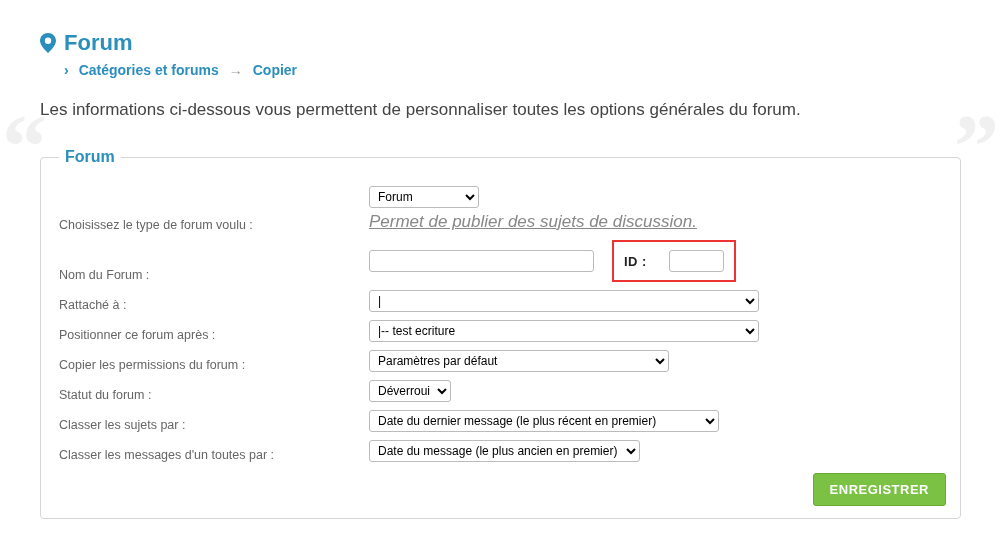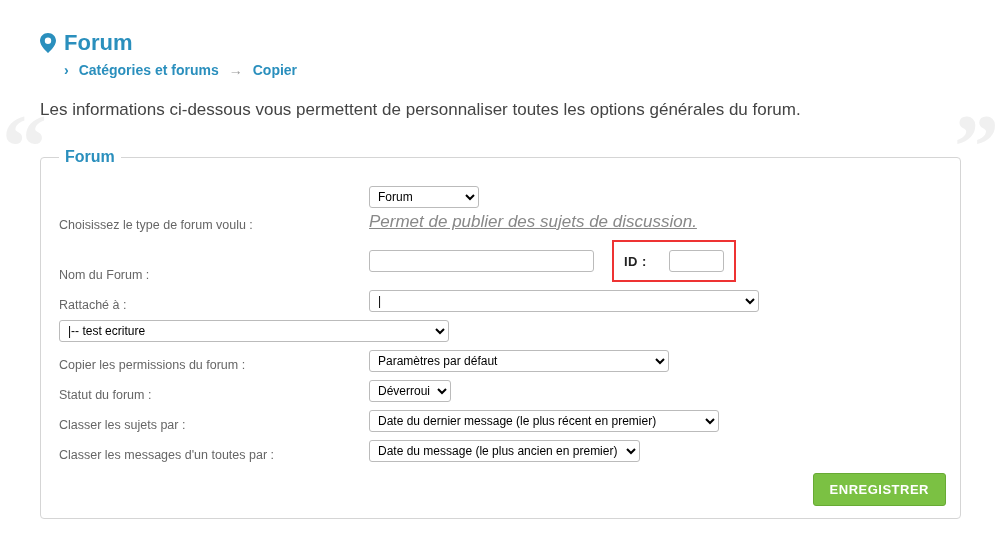--- a/index.html
+++ b/index.html
@@ -211,20 +211,21 @@
     <div class="row">
       <div class="lbl">Rattaché à :</div>
       <div class="ctl">
         <select class="sel-wide">
           <option>|</option>
         </select>
       </div>
     </div>
 
     <div class="row">
+      <div class="lbl">Positionner ce forum après :</div>
       <div class="ctl">
         <select class="sel-wide">
           <option>|-- test ecriture</option>
         </select>
       </div>
     </div>
 
     <div class="row">
       <div class="lbl">Copier les permissions du forum :</div>
       <div class="ctl">

